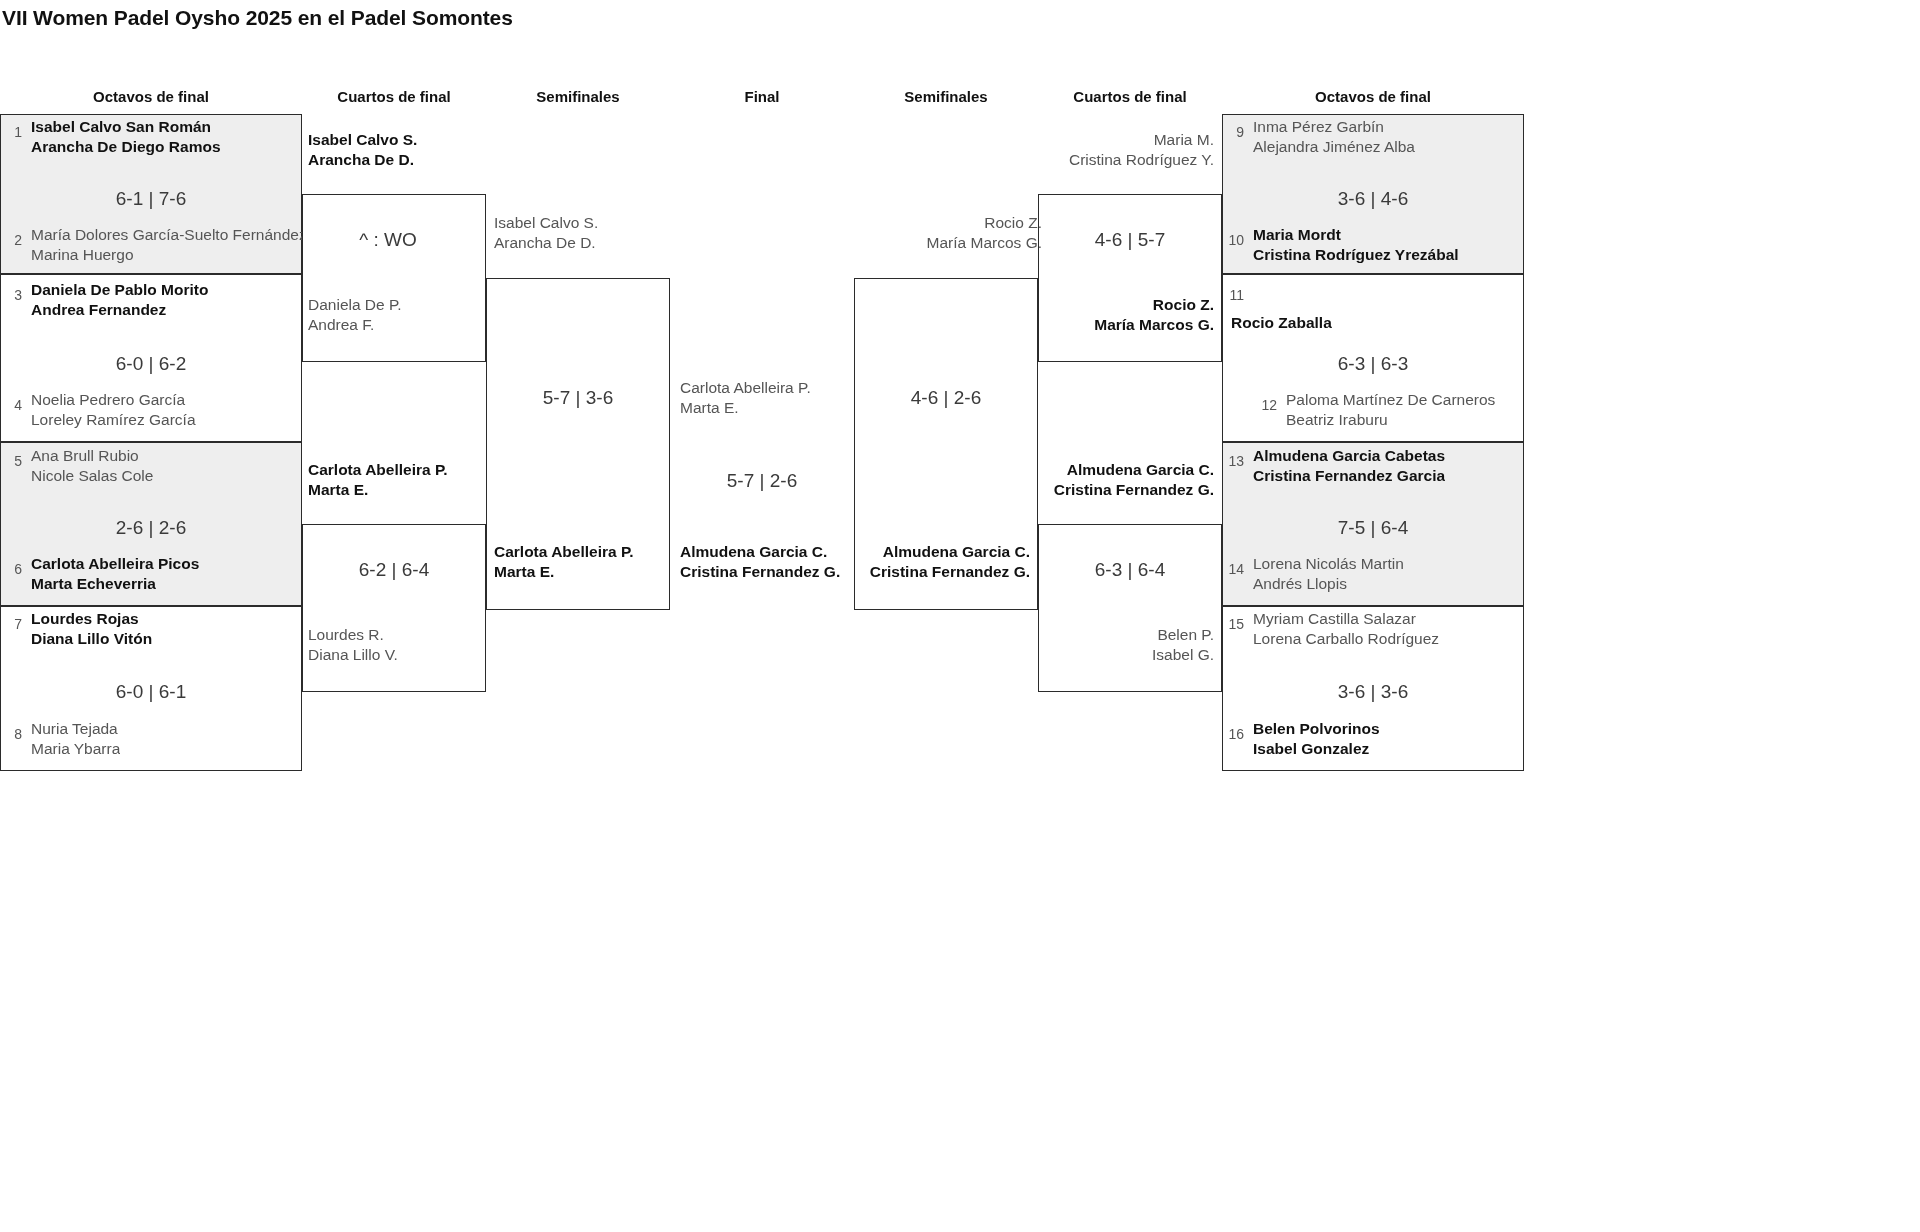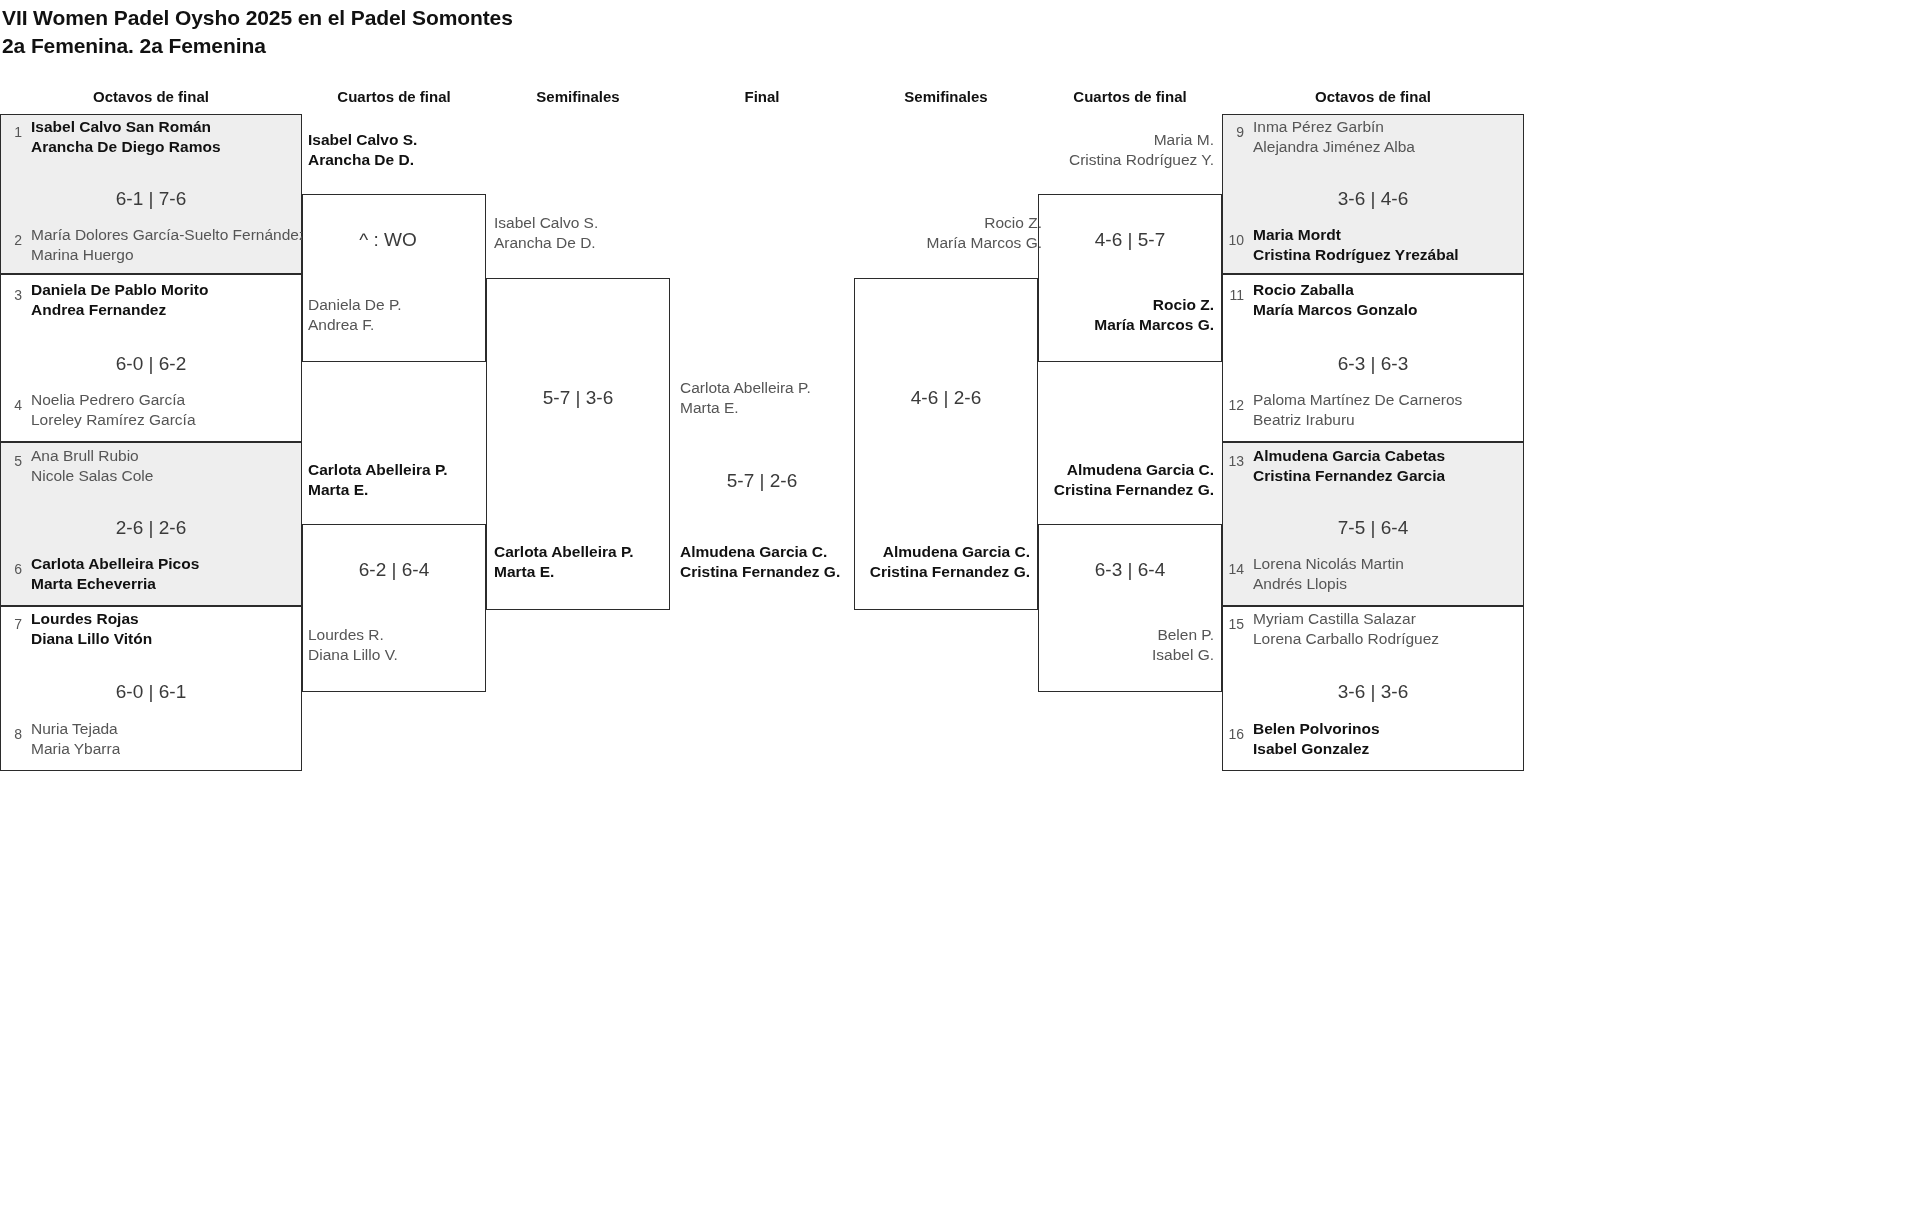--- a/index.html
+++ b/index.html
@@ -65,21 +65,20 @@
   .band{position:absolute;background:#eeeeee;}
   .bordbox{position:absolute;box-sizing:border-box;border:1px solid #2b2b2b;}
 </style>
 </head>
 <body>
 
 <div id="stage">
 
   <div class="title">
     <span>VII Women Padel Oysho 2025 en el Padel Somontes</span>
-    <span class="l2">2a Femenina. 2a Femenina</span>
   </div>
 
   <div class="rh" style="left:0px;width:302px;">Octavos de final</div>
   <div class="rh" style="left:302px;width:184px;">Cuartos de final</div>
   <div class="rh" style="left:486px;width:184px;">Semifinales</div>
   <div class="rh" style="left:670px;width:184px;">Final</div>
   <div class="rh" style="left:854px;width:184px;">Semifinales</div>
   <div class="rh" style="left:1038px;width:184px;">Cuartos de final</div>
   <div class="rh" style="left:1222px;width:302px;">Octavos de final</div>
 
@@ -245,29 +244,29 @@
   <div class="score" style="left:1222px;top:188px;width:302px;">3-6 | 4-6</div>
   <div class="seedcell" style="left:1222px;top:222px;width:302px;height:56px;">
     <div class="num">10</div>
     <div class="nm win">
       <span class="a">Maria Mordt</span>
       <span class="b">Cristina Rodríguez Yrezábal</span>
     </div>
   </div>
 
   <div class="bordbox" style="left:1222px;top:274px;width:302px;height:168px;"></div>
-  <div class="seedcell" style="left:1222px;top:277px;width:302px;height:56px;">
+  <div class="seedcell" style="left:1222px;top:277px;width:302px;height:56px;flex-direction:column;">
     <div class="num">11</div>
     <div class="nm win">
       <span class="a">Rocio Zaballa</span>
       <span class="b">María Marcos Gonzalo</span>
     </div>
   </div>
   <div class="score" style="left:1222px;top:353px;width:302px;">6-3 | 6-3</div>
-  <div class="seedcell" style="left:1222px;top:387px;width:302px;height:56px;">
+  <div class="seedcell" style="left:1222px;top:387px;width:302px;height:56px;padding-left:33px;">
     <div class="num">12</div>
     <div class="nm los">
       <span class="a">Paloma Martínez De Carneros</span>
       <span class="b">Beatriz Iraburu</span>
     </div>
   </div>
 
   <div class="band" style="left:1222px;top:442px;width:302px;height:164px;"></div>
   <div class="bordbox" style="left:1222px;top:442px;width:302px;height:164px;"></div>
   <div class="seedcell" style="left:1222px;top:443px;width:302px;height:56px;">

